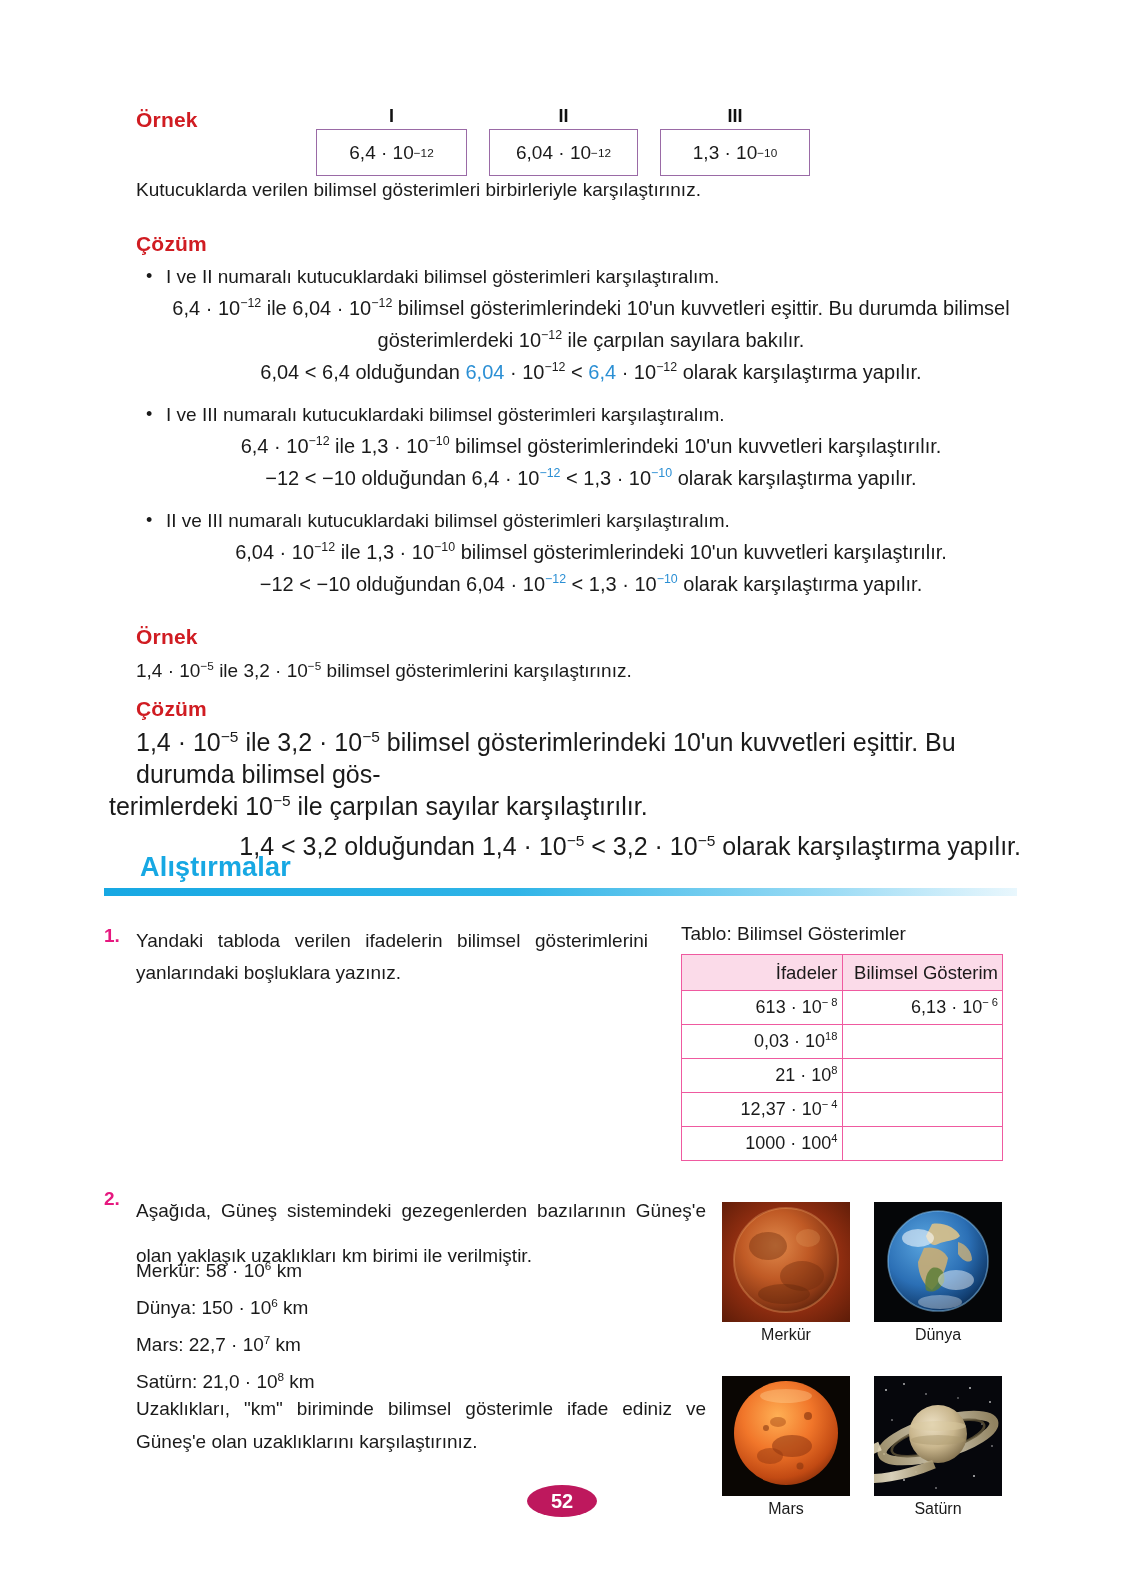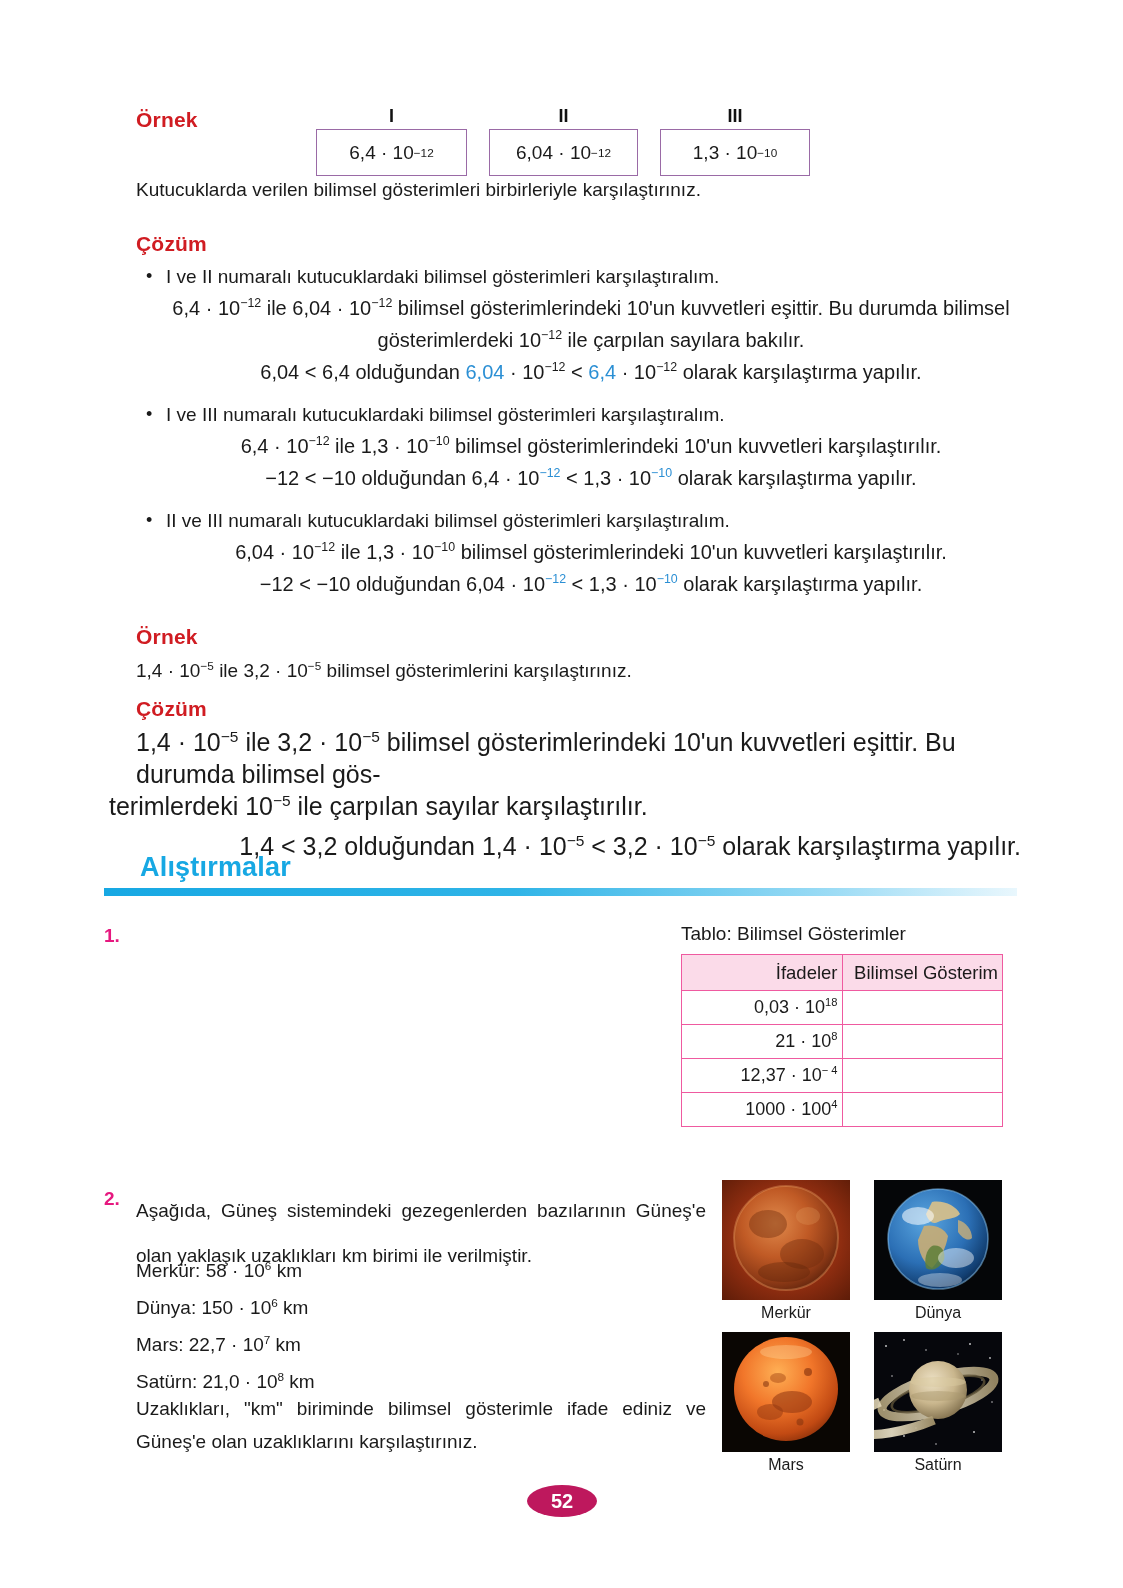--- a/index.html
+++ b/index.html
@@ -224,21 +224,21 @@
   .planets {
     position: absolute;
     left: 722px;
     top: 1180px;
     width: 288px;
     display: grid;
     grid-template-columns: 128px 128px;
     column-gap: 24px;
     row-gap: 6px;
   }
-  .planet-cell { width: 128px; }
+  .planet-cell { width: 128px; margin-top: 22px; }
   .planet-img {
     width: 128px;
     height: 120px;
     display: block;
     position: relative;
     overflow: hidden;
   }
   .planet-cap {
     text-align: center;
     font-size: 16px;
@@ -335,31 +335,36 @@
   <div class="ex2sol">
     <div class="l1"><span>1,4 · 10</span><sup>−5</sup><span>  ile  3,2 · 10</span><sup>−5</sup><span> bilimsel gösterimlerindeki 10'un kuvvetleri eşittir. Bu durumda bilimsel gös-</span></div>
     <div><span>terimlerdeki 10</span><sup>−5</sup><span> ile çarpılan sayılar karşılaştırılır.</span></div>
     <div class="l3"><span>1,4 &lt; 3,2  olduğundan  1,4 · 10</span><sup>−5</sup><span> &lt; 3,2 · 10</span><sup>−5</sup><span>  olarak karşılaştırma yapılır.</span></div>
   </div>
 
   <div class="exer-title">Alıştırmalar</div>
   <div class="exer-bar"></div>
 
   <div class="qnum q1num">1.</div>
+  <div class="q1text">Yandaki tabloda verilen ifadelerin bilimsel gösterimlerini yanlarındaki boşluklara yazınız.</div>
 
   <div class="tbl-caption">Tablo: Bilimsel Gösterimler</div>
 
   <table class="sci-table">
     <thead>
       <tr>
         <th>İfadeler</th>
         <th>Bilimsel Gösterim</th>
       </tr>
     </thead>
     <tbody>
+      <tr>
+        <td><span>613 · 10</span><sup>− 8</sup></td>
+        <td class="answered"><span>6,13 · 10</span><sup>− 6</sup></td>
+      </tr>
       <tr>
         <td><span>0,03 · 10</span><sup>18</sup></td>
         <td></td>
       </tr>
       <tr>
         <td><span>21 · 10</span><sup>8</sup></td>
         <td></td>
       </tr>
       <tr>
         <td><span>12,37 · 10</span><sup>− 4</sup></td>

